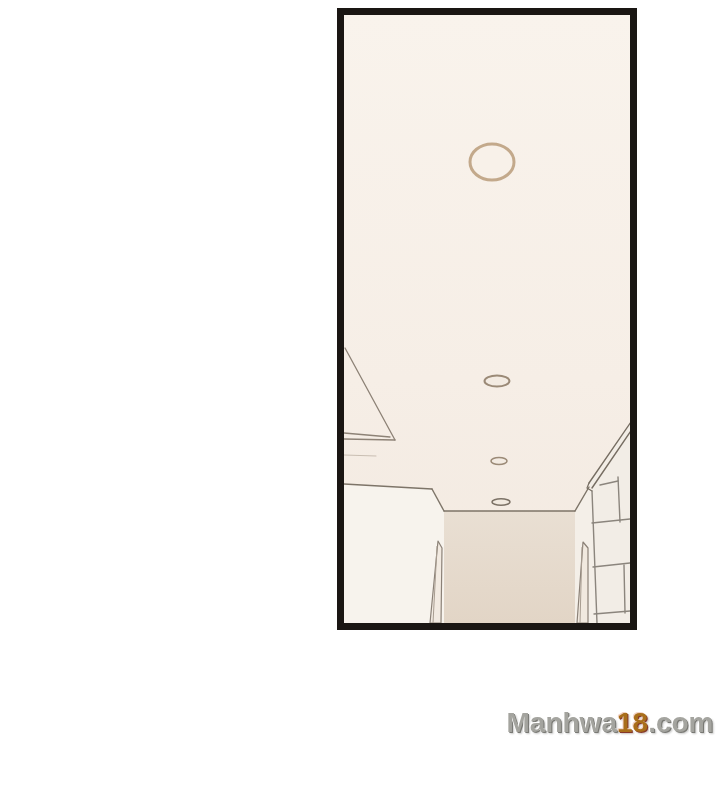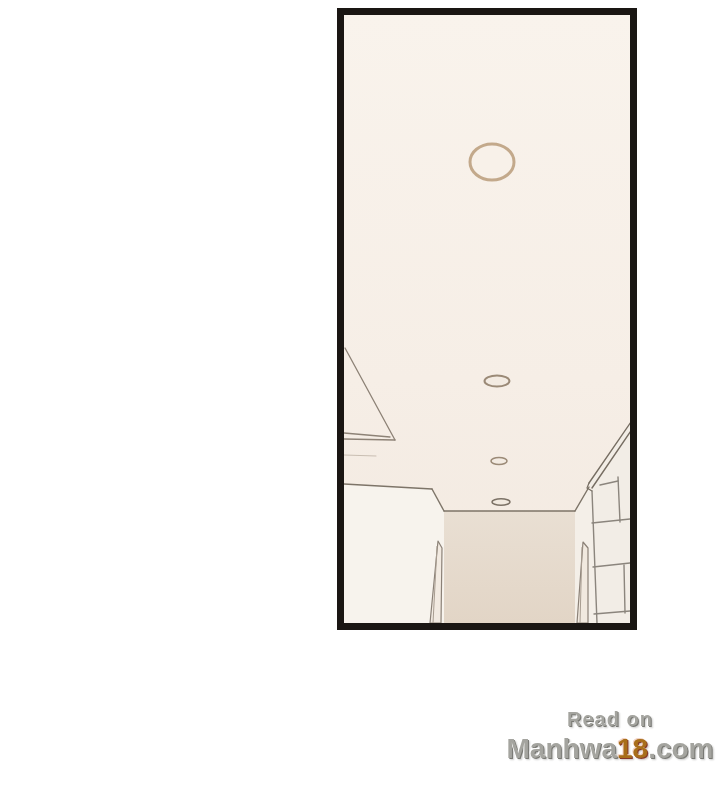--- a/index.html
+++ b/index.html
@@ -113,19 +113,16 @@
     <g id="ceiling-lights">
         <ellipse cx="148" cy="147" rx="22" ry="18" fill="#f8f1e9" stroke="#c3a98b" stroke-width="3"></ellipse>
         <ellipse cx="153" cy="366" rx="12.5" ry="5.5" fill="#f3ebe2" stroke="#9b8a77" stroke-width="2"></ellipse>
         <ellipse cx="155" cy="446" rx="8" ry="3.5" fill="#f3ebe2" stroke="#9b8a77" stroke-width="1.6"></ellipse>
         <ellipse cx="157" cy="487" rx="9" ry="3.2" fill="#f1e9df" stroke="#7c7266" stroke-width="1.6"></ellipse>
       </g>
   </svg>
 </div>
 
 <div class="watermark">
-  <div class="wm-line1" style="color: rgb(157, 157, 151);">
-    <span>Read on</span>
-  </div>
   <div class="wm-line2" style="color: rgb(157, 157, 151);">
     <span>Manhwa</span><span class="wm-highlight" style="color: #a16207;">18</span><span>.com</span>
   </div>
 </div>
 
 </body></html>

